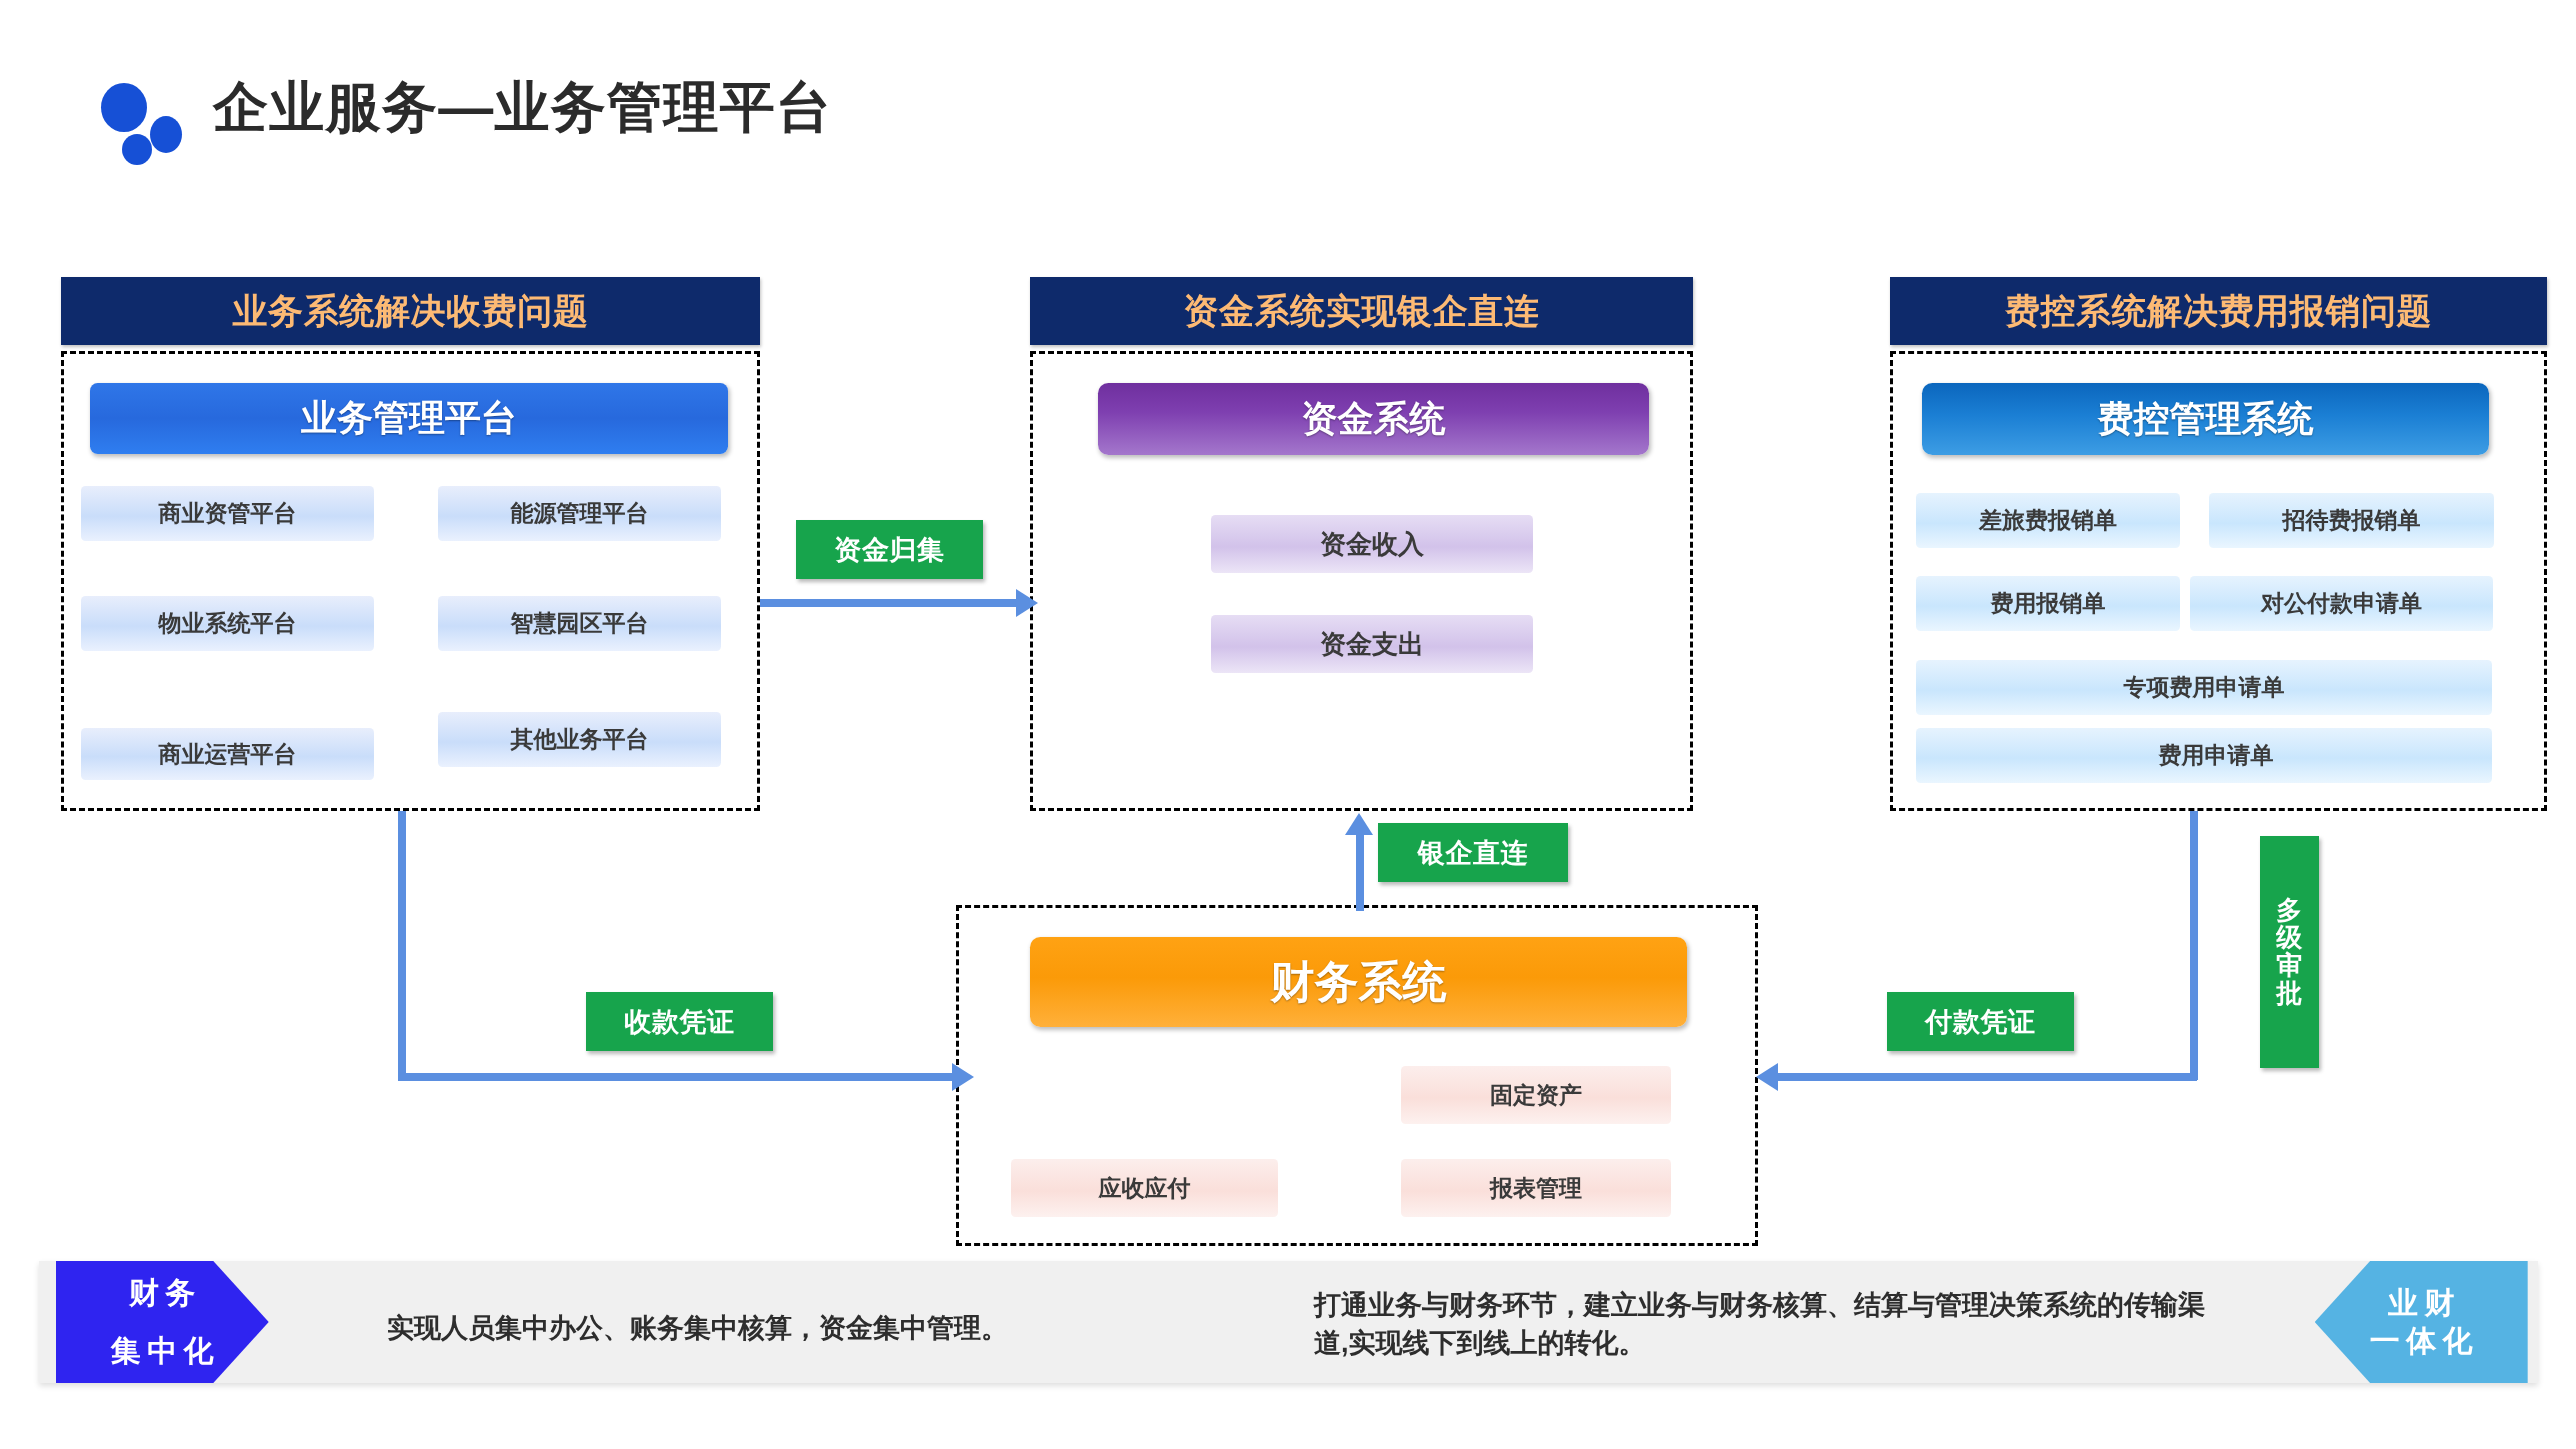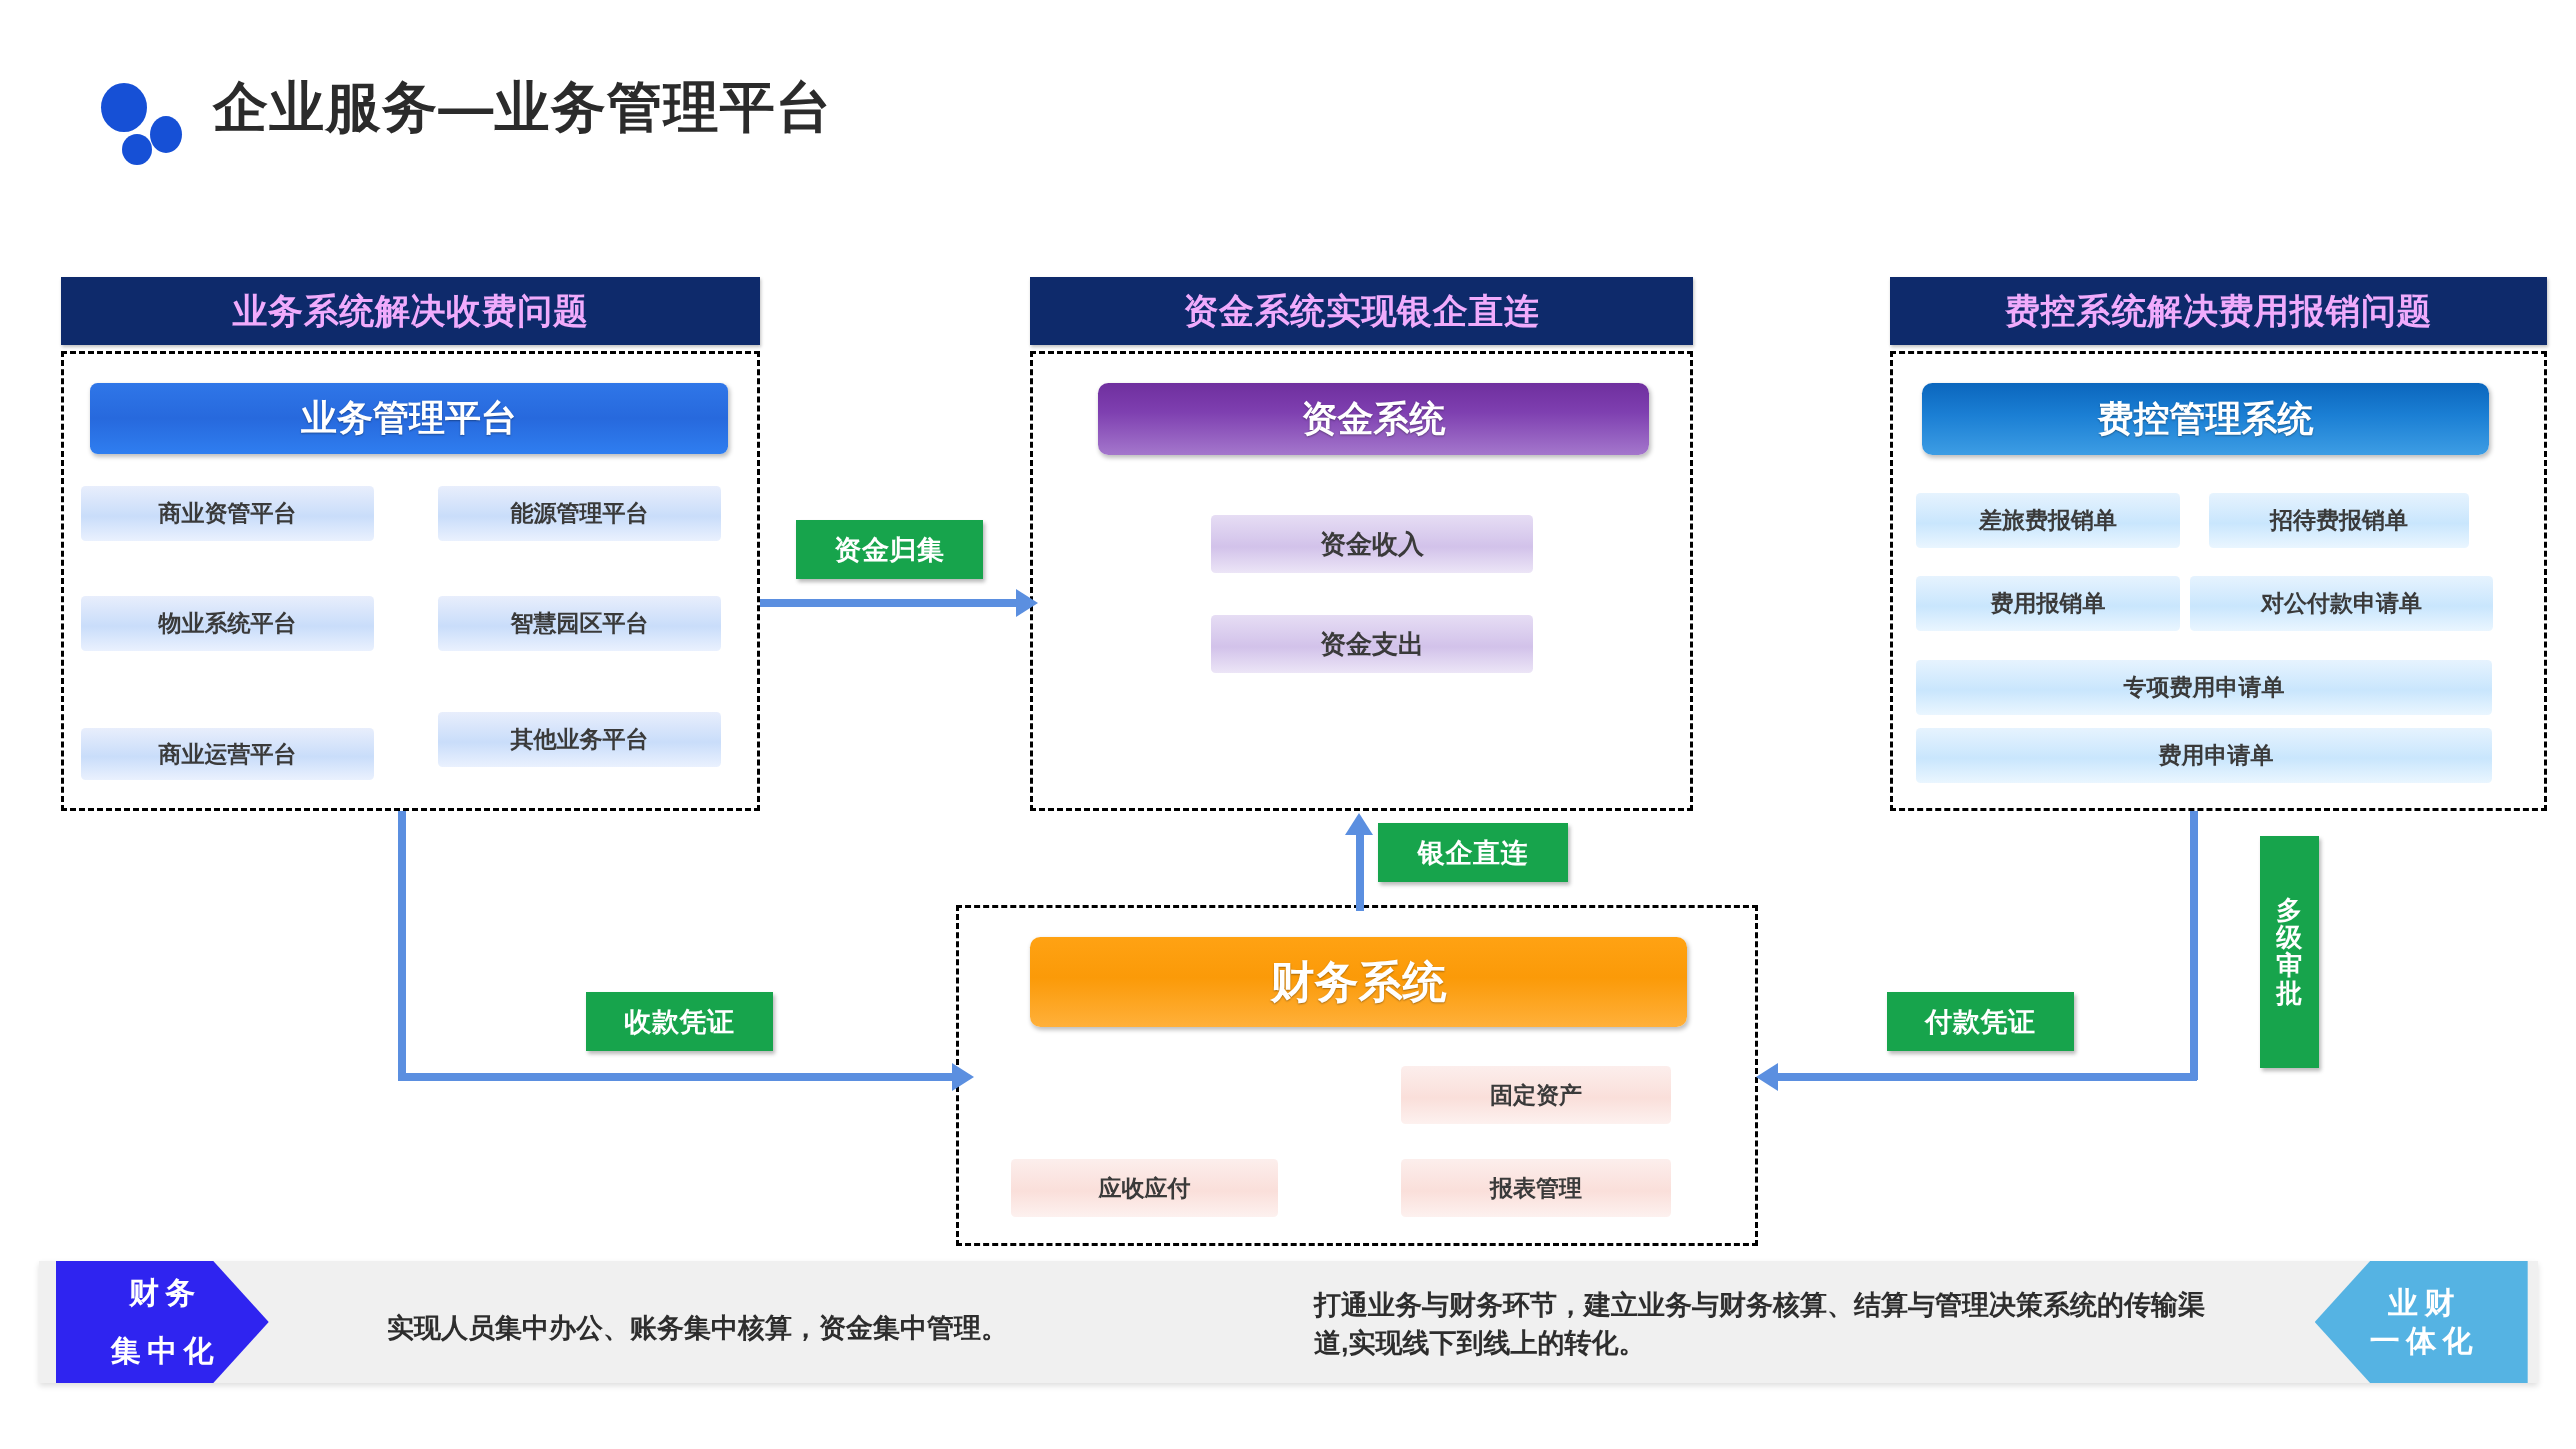--- a/index.html
+++ b/index.html
@@ -18,21 +18,21 @@
   .dot.mid   { left: 50px; top: 37px; width: 32px; height: 37px; }
   .dot.small { left: 22px; top: 55px; width: 30px; height: 31px; }
   .hdr-title {
     position: absolute; left: 213px; top: 71px;
     font-size: 55px; font-weight: bold; color: #2b2b2b;
     letter-spacing: 1.3px; white-space: nowrap;
   }
 
   
   .col-head {
-    position: absolute; background: #0e2a6b; color: #f0abfc;
+    position: absolute; background: #0e2a6b; color: #fdba74;
     font-size: 35px; font-weight: bold; text-align: center;
     display: flex; align-items: center; justify-content: center;
     box-shadow: 1.3px 1.9px 3.2px rgba(0,0,0,0.25);
     letter-spacing: 0.6px;
   }
   .dashed-box {
     position: absolute; border: 3.2px dashed #000; background: transparent;
   }
   .sys-banner {
     position: absolute; color: #fff; font-size: 36px; font-weight: bold;
@@ -120,21 +120,21 @@
   <div class="sys-banner purple-grad" style="left:1098px; top:383px; width:551px; height:72px;">资金系统</div>
 
   <div class="chip lilac" style="left:1211px; top:515px; width:322px; height:58px;">资金收入</div>
   <div class="chip lilac" style="left:1211px; top:615px; width:322px; height:58px;">资金支出</div>
 
   <div class="col-head" style="left:1890px; top:277px; width:657px; height:68px;">费控系统解决费用报销问题</div>
   <div class="dashed-box" style="left:1890px; top:351px; width:657px; height:460px;"></div>
   <div class="sys-banner blue-grad" style="left:1922px; top:383px; width:567px; height:72px;">费控管理系统</div>
 
   <div class="chip sky" style="left:1916px; top:493px; width:264px; height:55px;">差旅费报销单</div>
-  <div class="chip sky" style="left:2209px; top:493px; width:260px; height:55px;">招待费报销单</div>
+  <div class="chip sky" style="left:2209px; top:493px; width:285px; height:55px;">招待费报销单</div>
   <div class="chip sky" style="left:1916px; top:576px; width:264px; height:55px;">费用报销单</div>
   <div class="chip sky" style="left:2190px; top:576px; width:303px; height:55px;">对公付款申请单</div>
   <div class="chip sky" style="left:1916px; top:660px; width:576px; height:55px;">专项费用申请单</div>
   <div class="chip sky" style="left:1916px; top:728px; width:576px; height:55px;padding-left:24px;">费用申请单</div>
 
   <div class="dashed-box" style="left:956px; top:905px; width:802px; height:341px;"></div>
   <div class="sys-banner orange-grad" style="left:1030px; top:937px; width:657px; height:90px;">财务系统</div>
 
   <div class="chip peach" style="left:1401px; top:1066px; width:270px; height:58px;">固定资产</div>
   <div class="chip peach" style="left:1011px; top:1159px; width:267px; height:58px;">应收应付</div>

